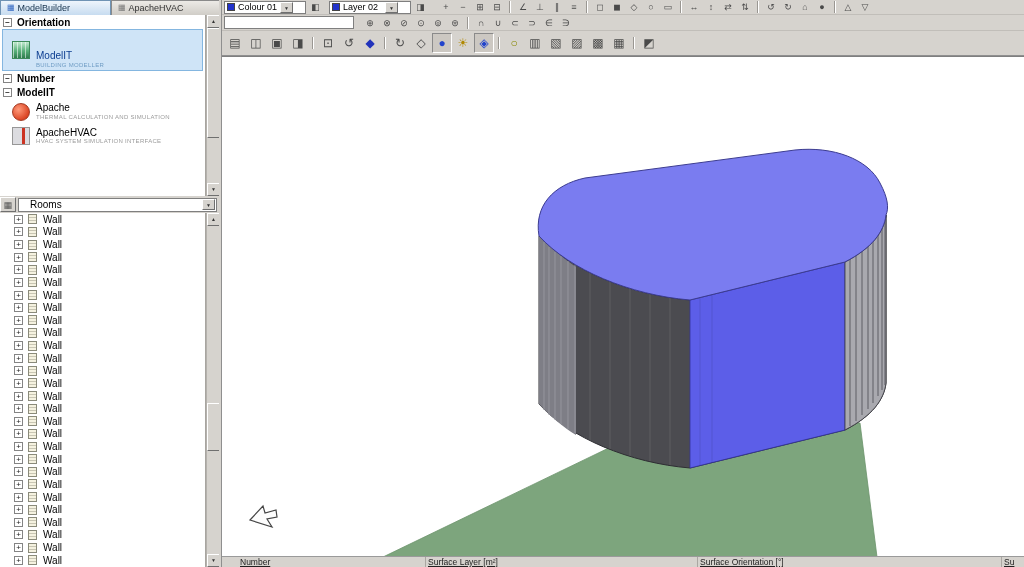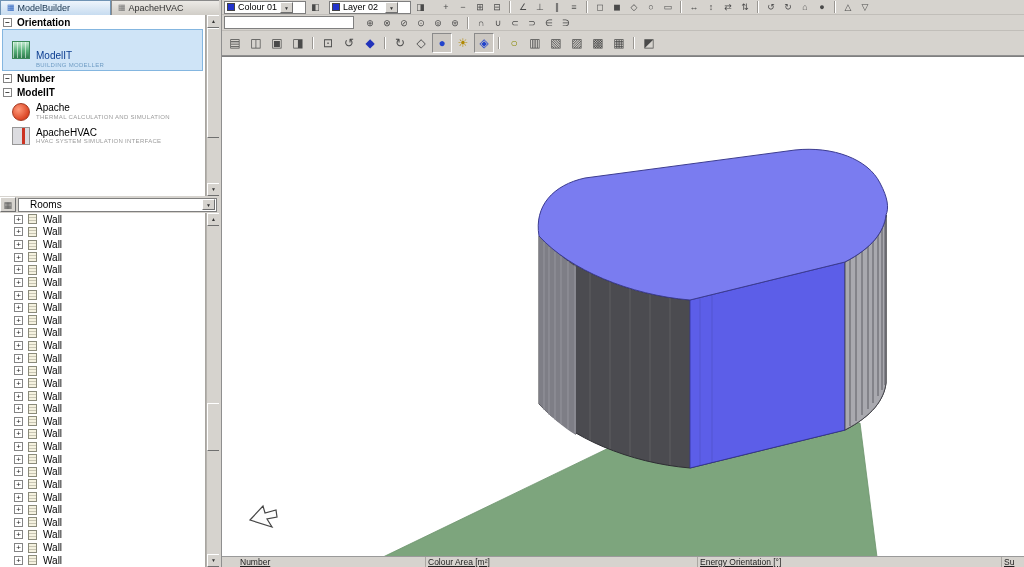--- a/index.html
+++ b/index.html
@@ -473,18 +473,18 @@
         <path id="roof" d="M317 179 C312 149 331 128 363 121 L573 93 C611 89 646 102 658 126
                  C666 141 667 151 664 158 C662 175 650 191 623 205 L468 243
                  C408 238 348 213 317 179 Z" stroke="#3c3c90" stroke-width="1" fill="#7a7cf0"></path>
 
         <path d="M28 463 L41 449 L43 456 L54 453 L55 460 L45 462 L50 470 Z" fill="#fdfdfd" stroke="#444" stroke-width="1.2"></path>
       </svg>
     </div>
 
     <div class="statusbar" id="status-fields">
         <div class="status-field f0">Number</div>
-        <div class="status-field f1">Colour Area [m²]</div>
-        <div class="status-field f2">Energy Orientation [°]</div>
+        <div class="status-field f1">Surface Layer [m²]</div>
+        <div class="status-field f2">Surface Orientation [°]</div>
         <div class="status-field f3">Su</div>
       </div>
   </div>
 </div>
 
 </body></html>

